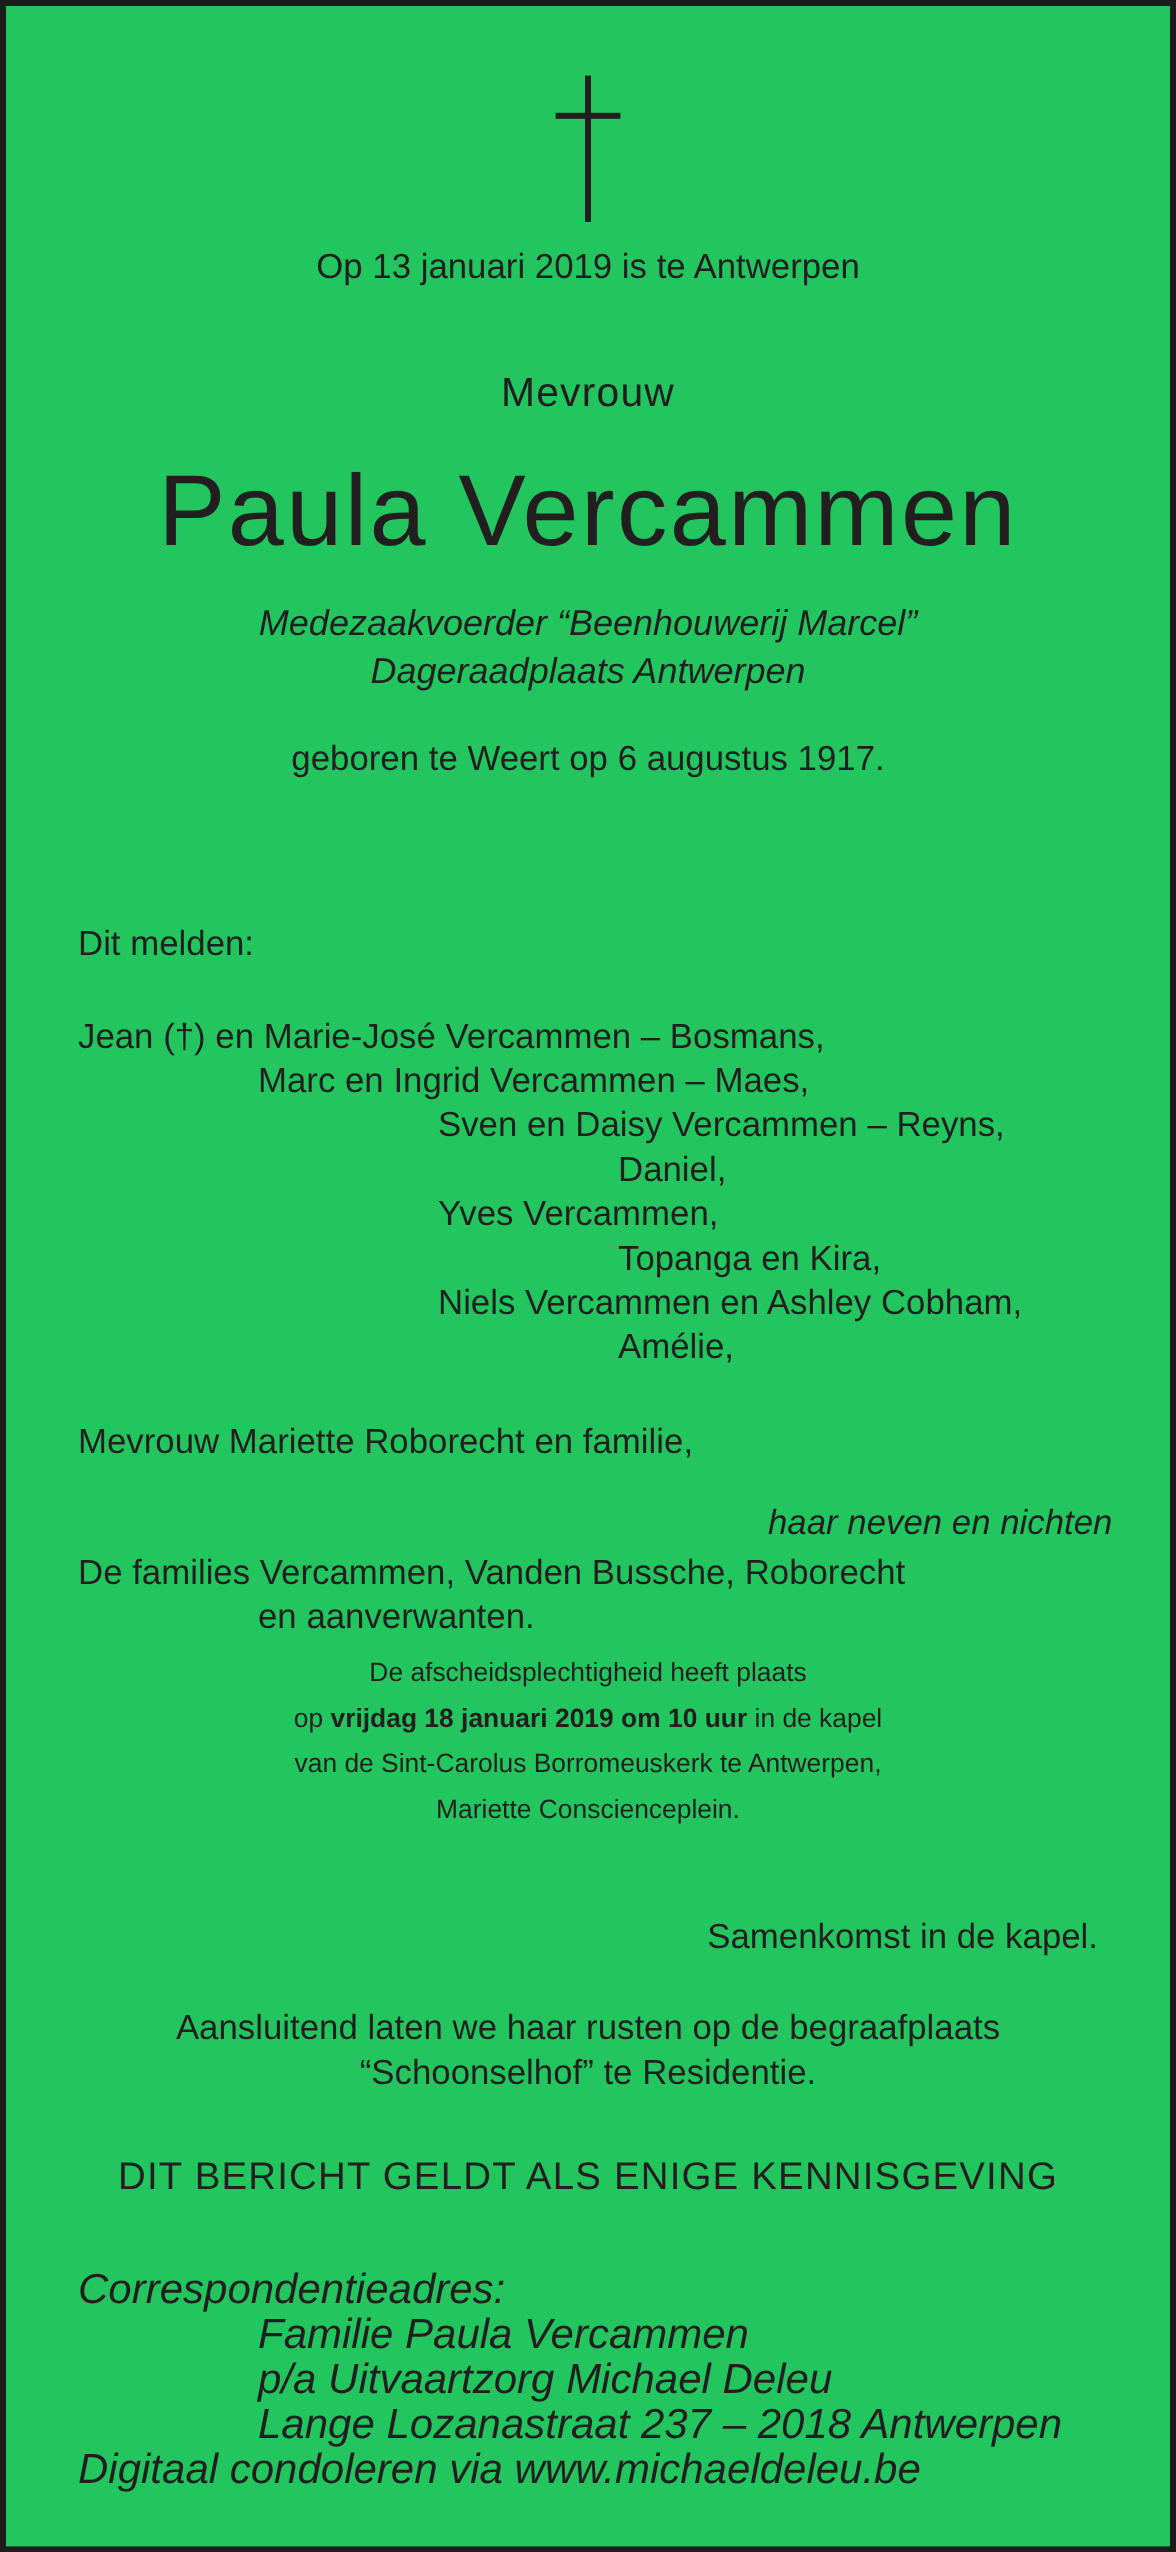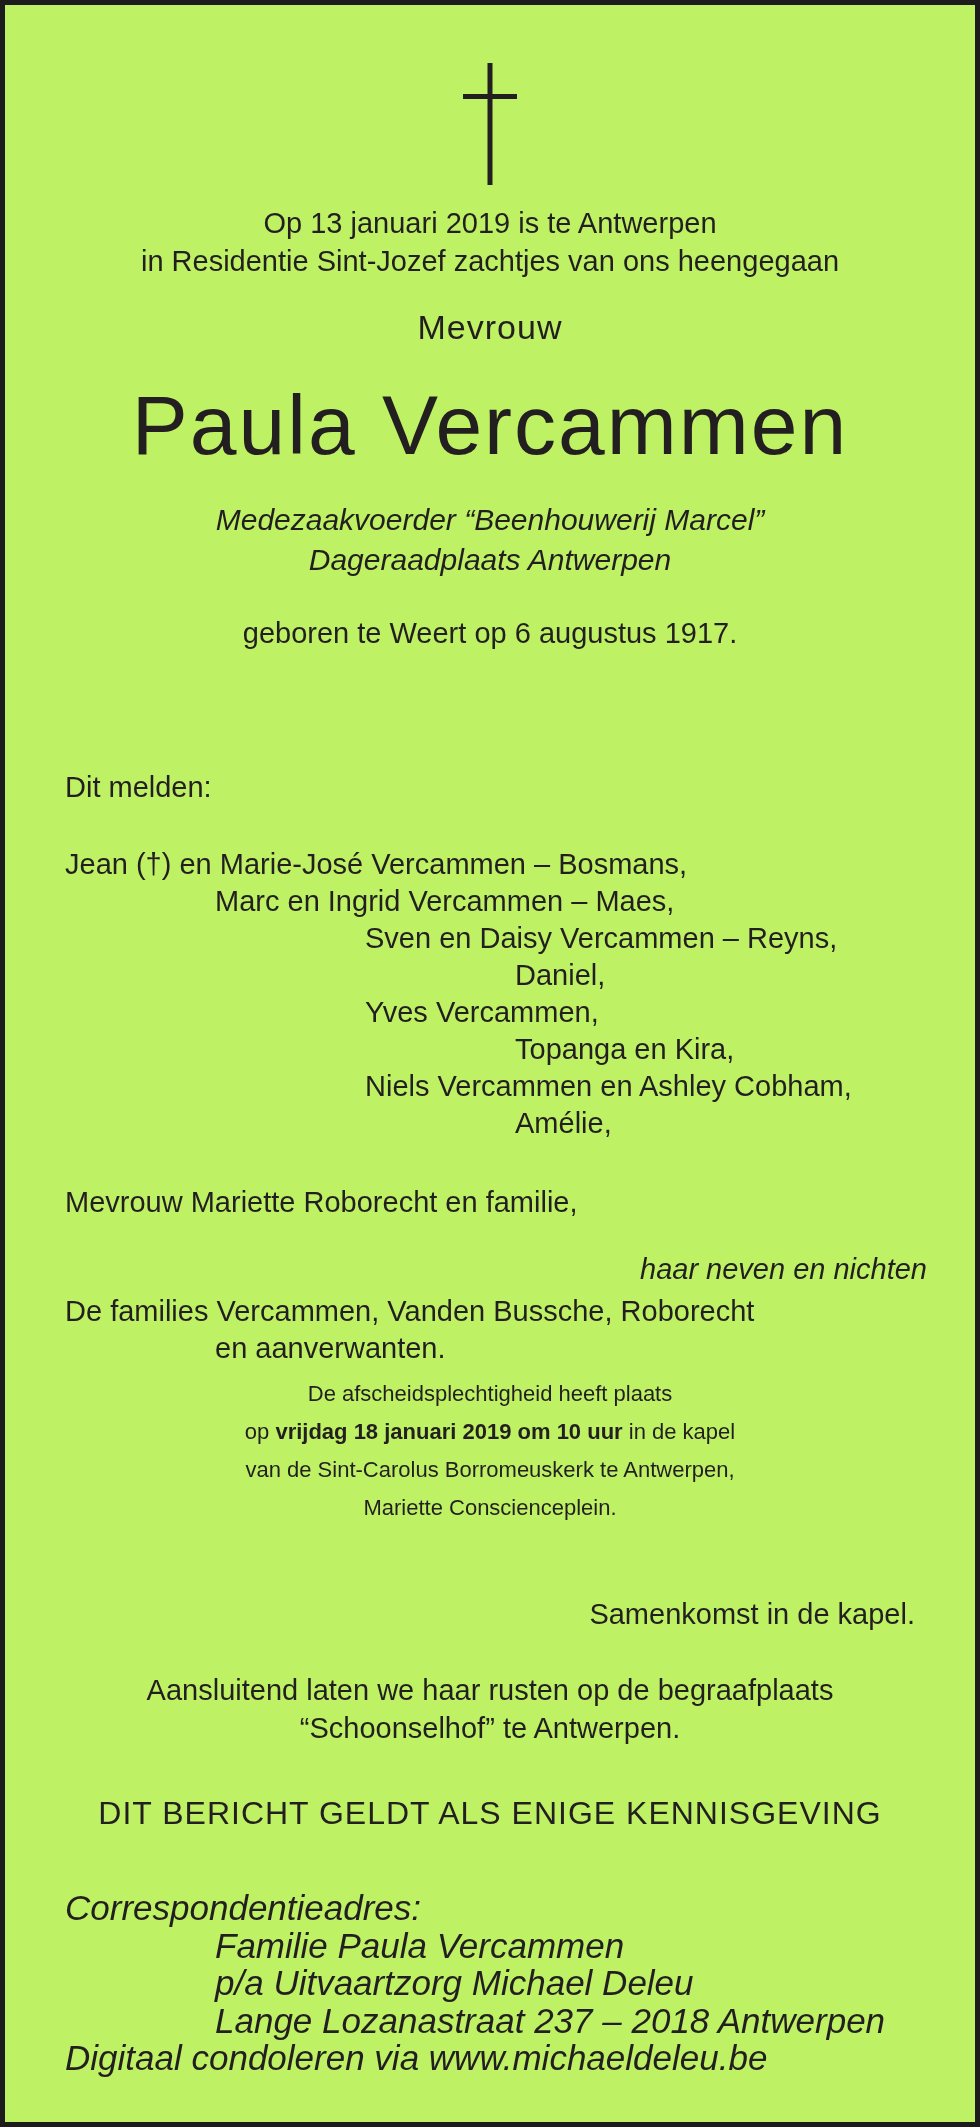--- a/index.html
+++ b/index.html
@@ -1,20 +1,20 @@
 <!DOCTYPE html>
 <html><head>
 <meta charset="utf-8">
 <style>
   html,body{margin:0;padding:0;background:#ffffff;}
   .card{
     position:relative;
     width:980px;height:2127px;
     box-sizing:border-box;
-    background:#bef264;
+    background:#22c55e;
     border:5px solid #1d1b1c;
     font-family:"Liberation Sans",sans-serif;
     color:#231f20;
     overflow:hidden;
   }
   .abs{position:absolute;left:60px;right:60px;}
   .center{text-align:center;}
   .rightal{text-align:right;}
   .italic{font-style:italic;}
   .body-txt{font-size:29px;line-height:37px;}
@@ -51,21 +51,20 @@
 
 <div class="card">
 
   <div class="cross">
     <div class="vbar"></div>
     <div class="hbar"></div>
   </div>
 
   <div class="abs center intro">
     <div>Op 13 januari 2019 is te Antwerpen</div>
-    <div>in Residentie Sint-Jozef zachtjes van ons heengegaan</div>
   </div>
 
   <div class="abs center salutation">Mevrouw</div>
 
   <div class="abs center deceased">Paula Vercammen</div>
 
   <div class="abs center italic subtitle">
     <div>Medezaakvoerder “Beenhouwerij Marcel”</div>
     <div>Dageraadplaats Antwerpen</div>
   </div>
@@ -99,21 +98,21 @@
     <div>De afscheidsplechtigheid heeft plaats</div>
     <div><span>op </span><b>vrijdag 18 januari 2019 om 10 uur</b><span> in de kapel</span></div>
     <div>van de Sint-Carolus Borromeuskerk te Antwerpen,</div>
     <div>Mariette Conscienceplein.</div>
   </div>
 
   <div class="abs center body-txt gathering">Samenkomst in de kapel.</div>
 
   <div class="abs center burial">
     <div>Aansluitend laten we haar rusten op de begraafplaats</div>
-    <div>“Schoonselhof” te Antwerpen.</div>
+    <div>“Schoonselhof” te Residentie.</div>
   </div>
 
   <div class="abs center notice">DIT BERICHT GELDT ALS ENIGE KENNISGEVING</div>
 
   <div class="abs italic correspondence">
     <div class="ind-0">Correspondentieadres:</div>
     <div class="ind-1">Familie Paula Vercammen</div>
     <div class="ind-1">p/a Uitvaartzorg Michael Deleu</div>
     <div class="ind-1">Lange Lozanastraat 237 – 2018 Antwerpen</div>
     <div class="ind-0">Digitaal condoleren via www.michaeldeleu.be</div>

